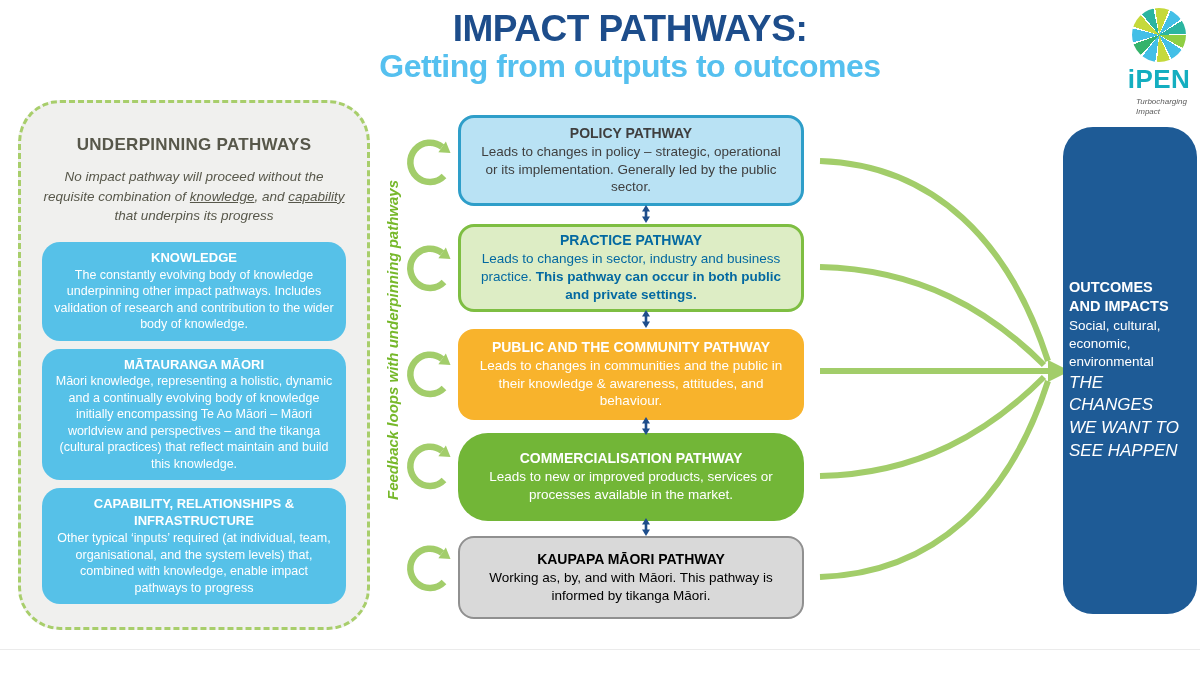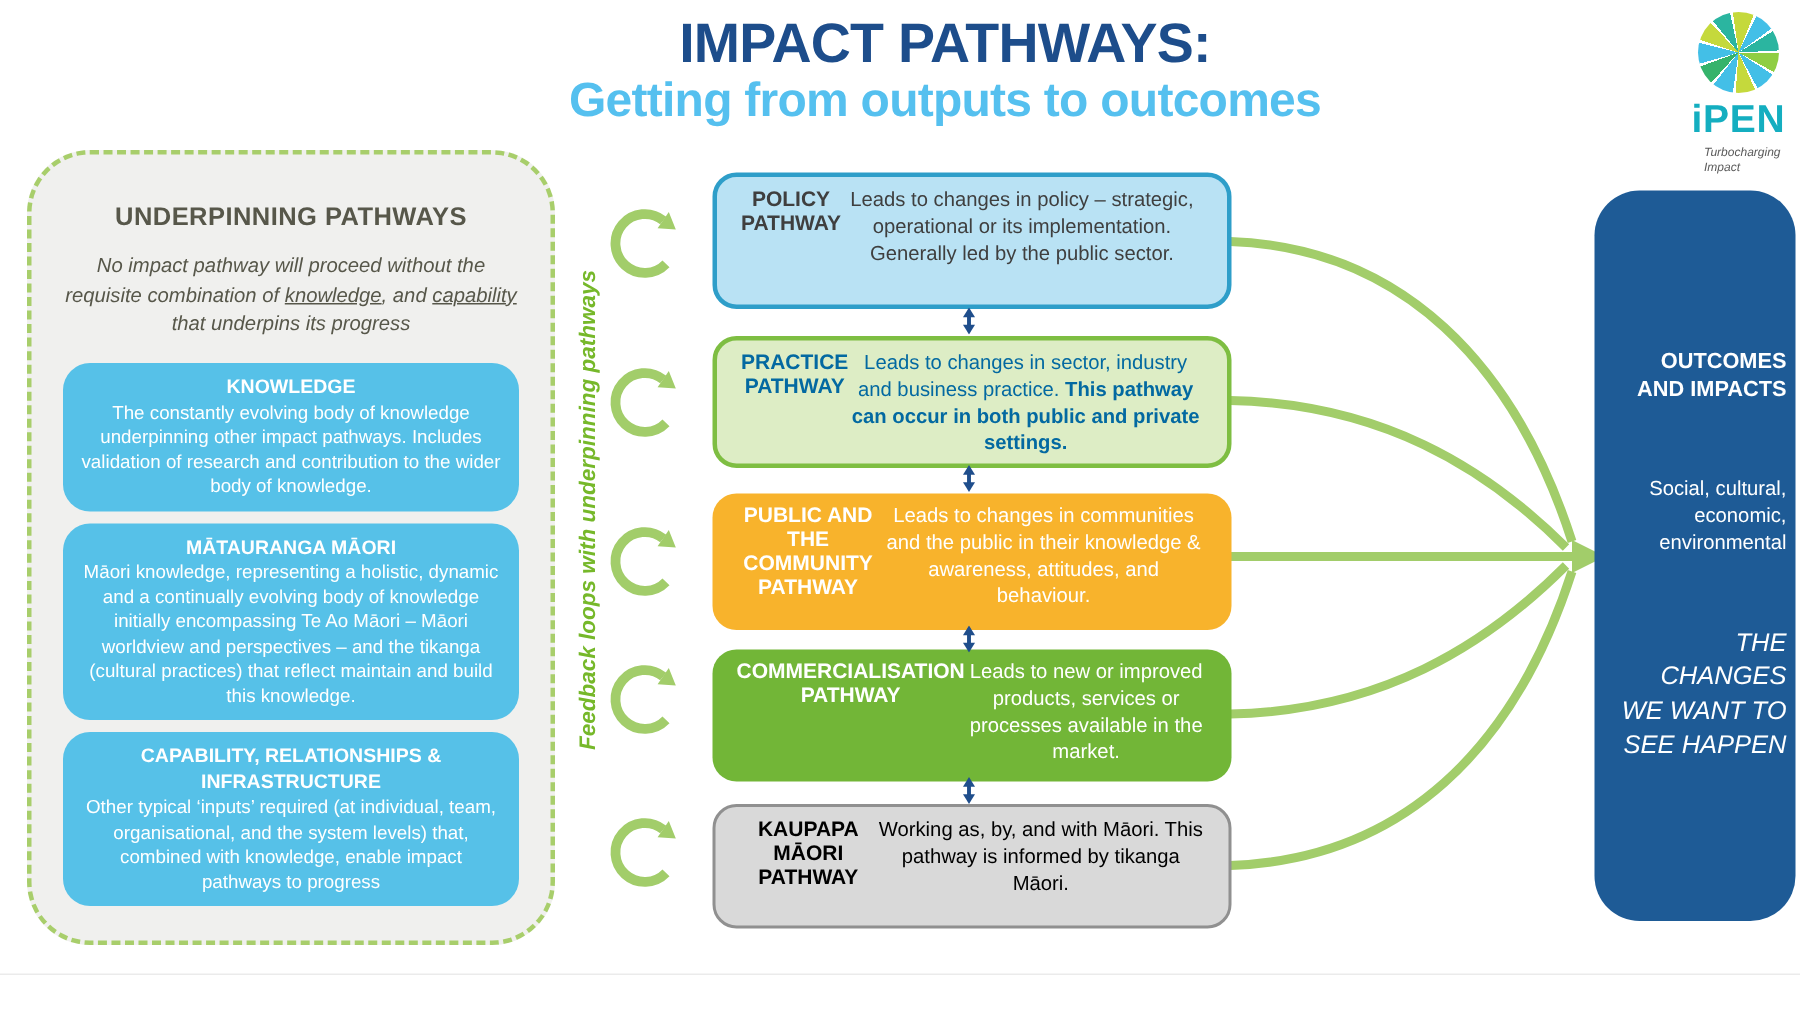--- a/index.html
+++ b/index.html
@@ -50,38 +50,38 @@
   .bc-body{font-size:12.5px;line-height:1.32;}
   
   .vlabel{position:absolute;left:380px;top:150px;width:24px;height:380px;}
   .vlabel span{
     position:absolute;left:50%;top:50%;transform:translate(-50%,-50%) rotate(-90deg);
     white-space:nowrap;font-size:15px;font-weight:700;font-style:italic;color:#76B82A;
   }
   .loop{position:absolute;left:402px;width:56px;height:56px;}
   
   .pbox{
-    position:absolute;left:475px;width:346px;box-sizing:border-box;border-radius:16px;
-    display:flex;flex-direction:row;justify-content:center;text-align:center;
+    position:absolute;left:458px;width:346px;box-sizing:border-box;border-radius:16px;
+    display:flex;flex-direction:column;justify-content:center;text-align:center;
     padding:6px 16px;
   }
   .p-title{font-size:14px;font-weight:700;margin-bottom:2px;}
   .p-body{font-size:13.5px;line-height:1.32;}
   .p-policy{top:115px;height:91px;background:#B9E2F4;border:3px solid #2E9EC9;color:#3F3F3F;}
   .p-practice{top:224px;height:88px;background:#DDEDC5;border:3px solid #7EBE42;color:#0369a1;}
   .p-public{top:329px;height:91px;background:#F8B32C;color:#FFFFFF;}
-  .p-comm{top:433px;height:88px;background:#72B637;color:#FFFFFF;}
+  .p-comm{top:433px;height:88px;background:#72B637;color:#FFFFFF;border-radius:30px;}
   .p-kaupapa{top:536px;height:83px;background:#D9D9D9;border:2px solid #909090;color:#000000;}
   .semib{font-weight:700;}
   .connector{position:absolute;left:638px;width:16px;height:18px;}
   
   .outcomes{
     position:absolute;left:1063px;top:127px;width:134px;height:487px;box-sizing:border-box;
     background:#1E5B96;border-radius:30px;color:#fff;
-    display:flex;flex-direction:column;justify-content:center;text-align:right;padding:0 6px;gap:46px;
+    display:flex;flex-direction:column;justify-content:center;text-align:left;padding:0 6px;
   }
   .o-title{font-size:14.5px;font-weight:700;line-height:1.35;}
   .o-sub{font-size:13.5px;line-height:1.35;}
   .o-tag{font-size:17px;font-style:italic;line-height:1.35;}
   .preline{white-space:pre-line;}
   
   .flowarrows{position:absolute;left:820px;top:125px;width:256px;height:470px;overflow:visible;}
   .baseline{position:absolute;left:0;top:649px;width:1200px;height:1px;background:#EBEBEB;}
 </style>
 </head>

